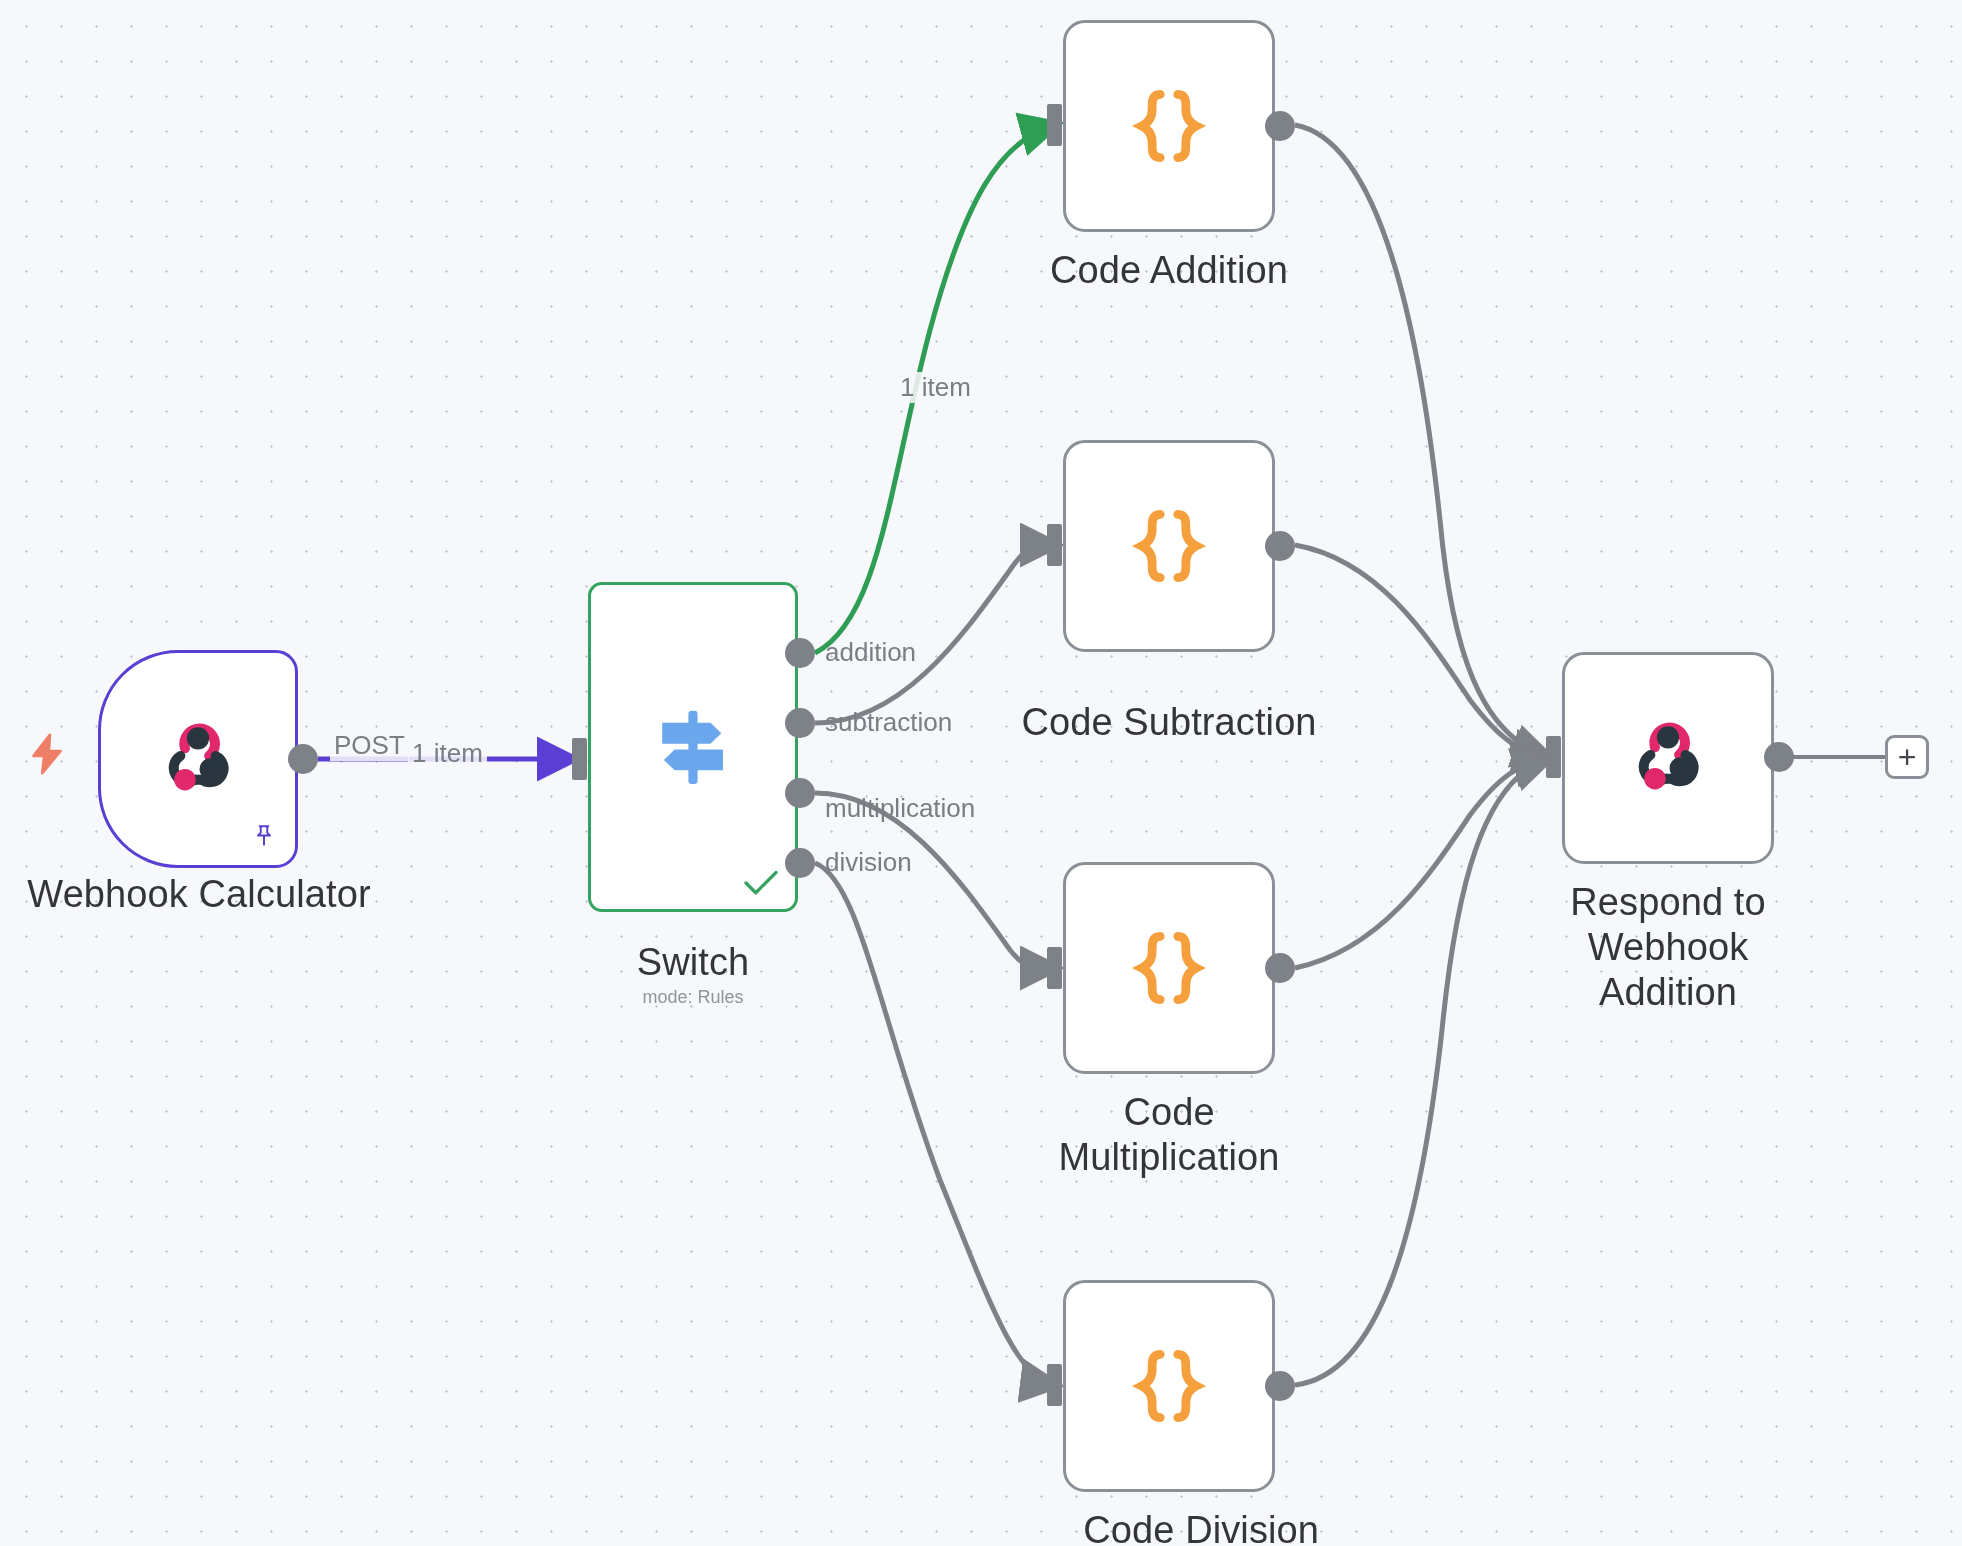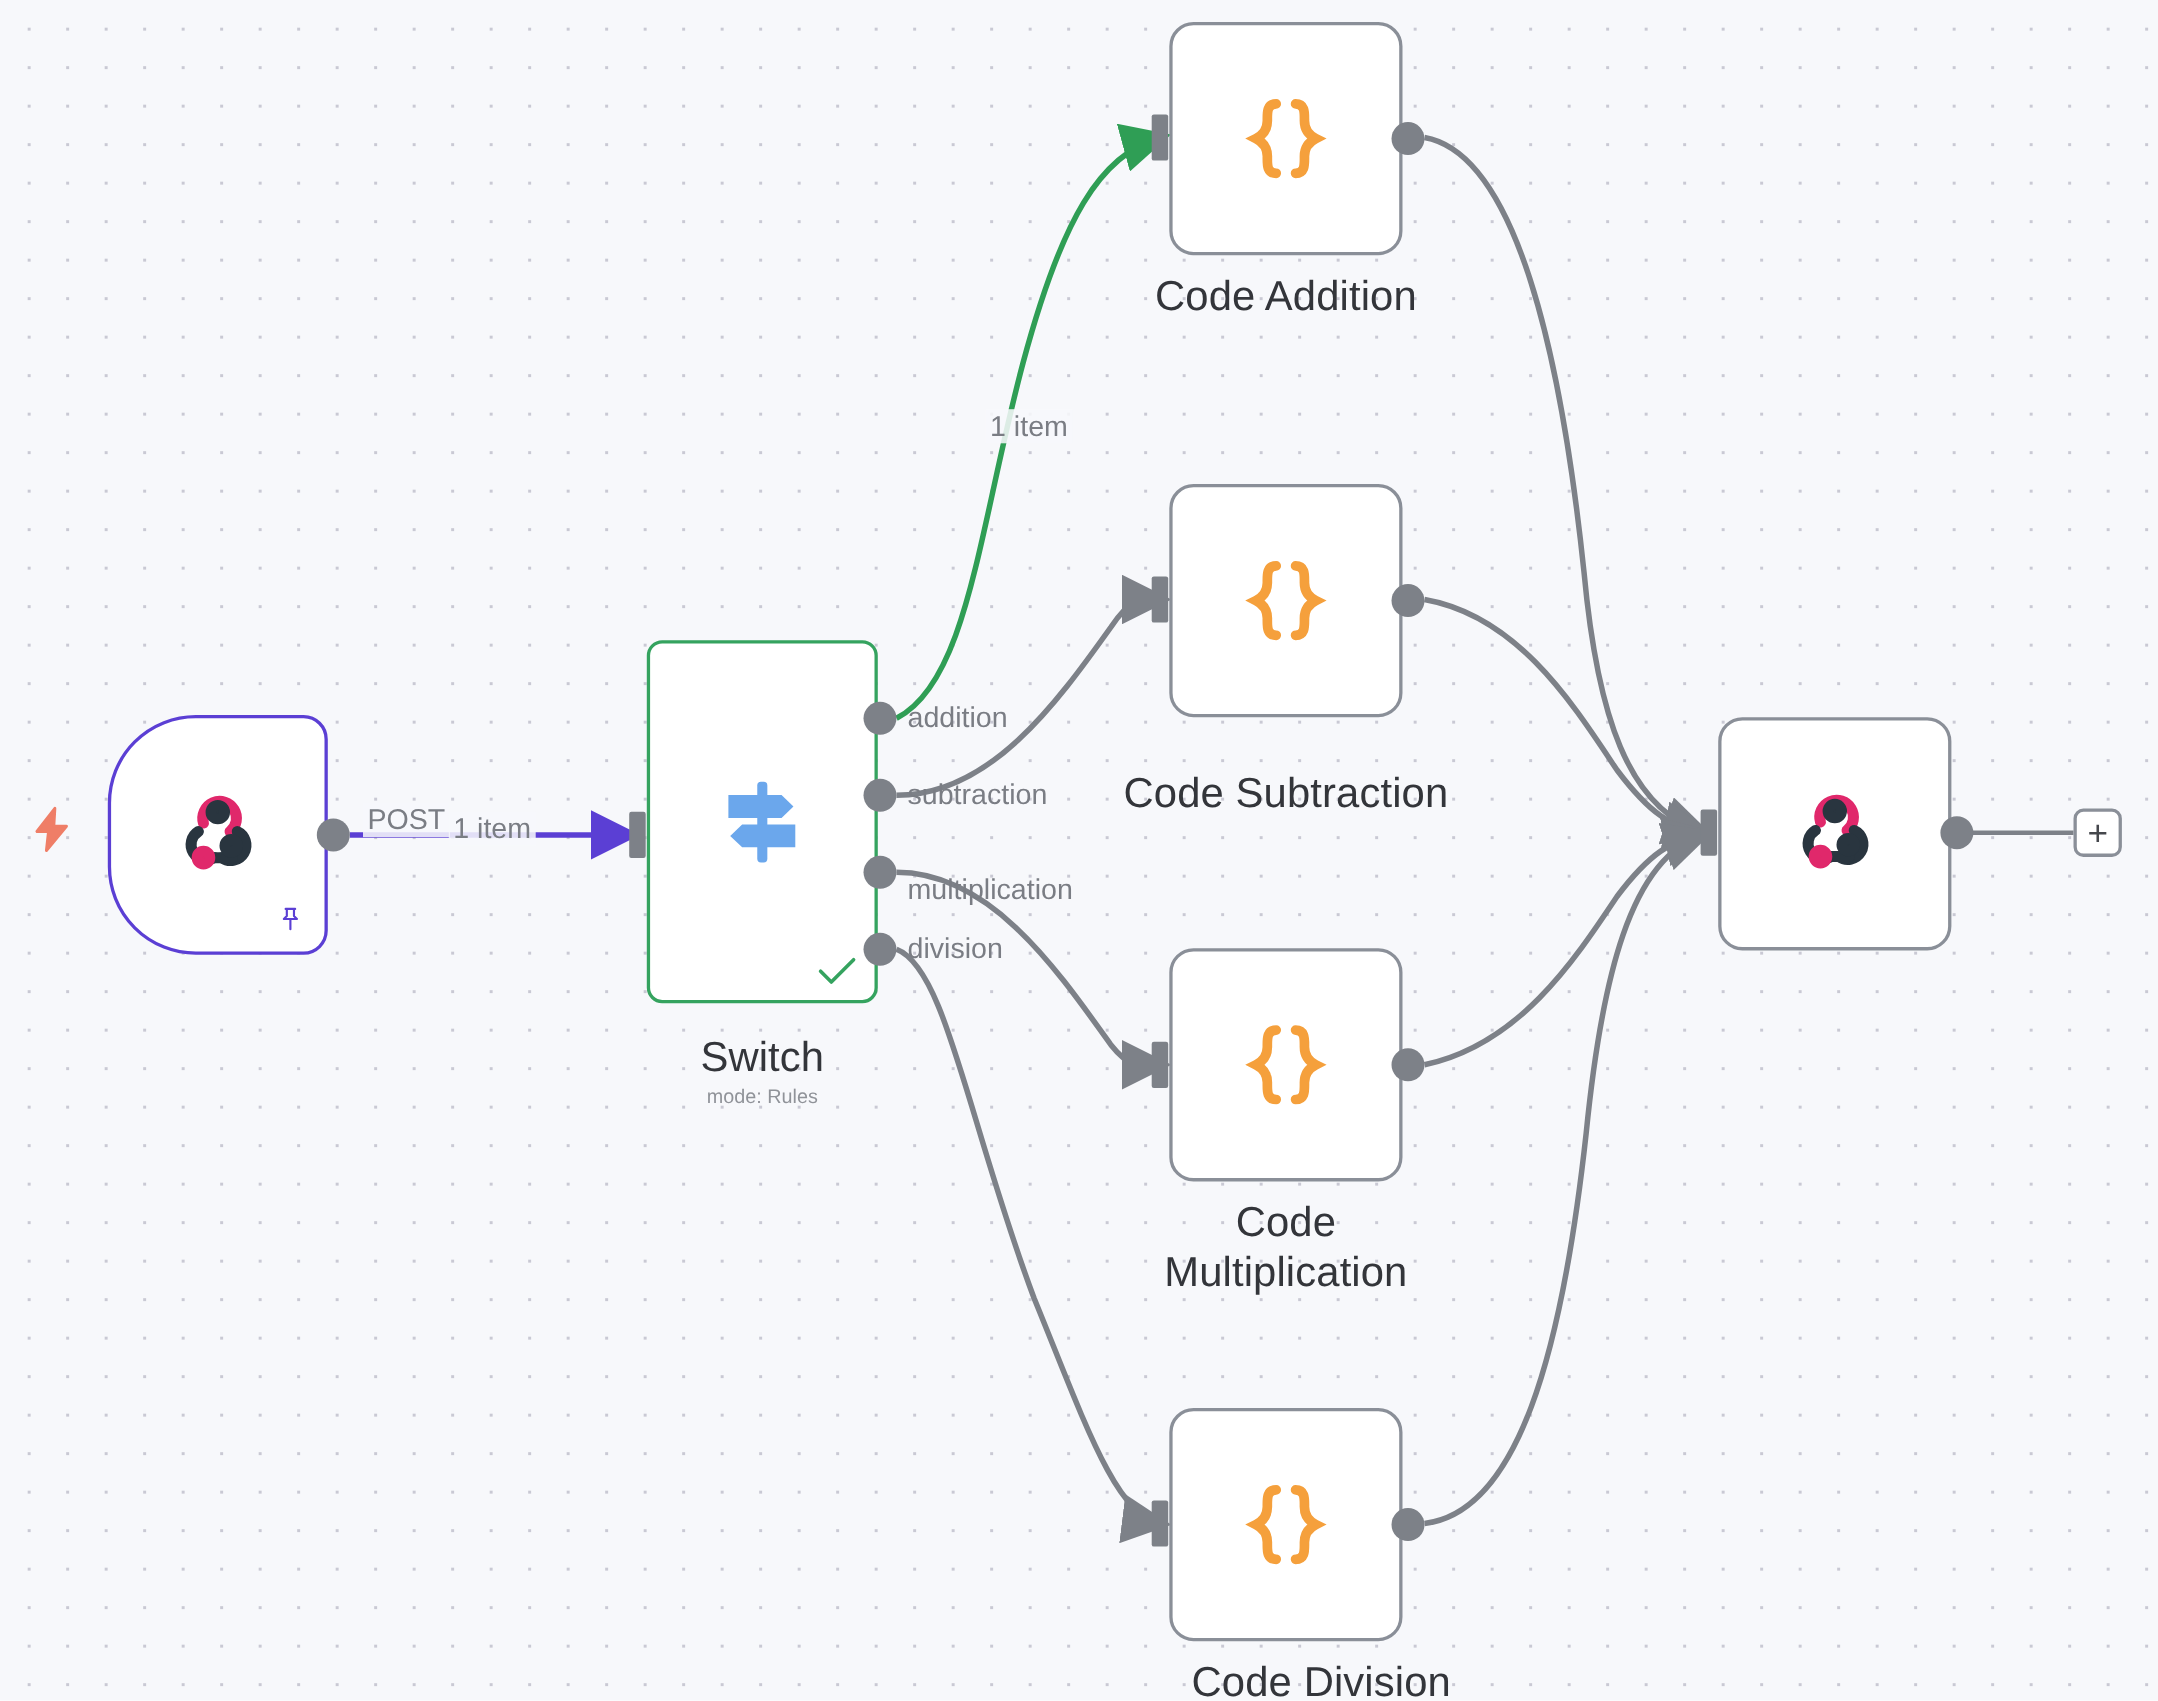--- a/index.html
+++ b/index.html
@@ -206,20 +206,21 @@
         </g>
       </svg>
     </span>
     <span class="pin-icon" style="right:18px; bottom:14px;">
       <svg width="26" height="30" viewBox="0 0 24 24">
         <path d="M8 3 L16 3 M9 3 L9 9 L6.5 11.5 L17.5 11.5 L15 9 L15 3 M12 11.5 L12 20" fill="none" stroke="#5b3fd4" stroke-width="1.8" stroke-linecap="round" stroke-linejoin="round"></path>
       </svg>
     </span>
   </div>
   <div class="port-out" style="left:288px; top:744px;"></div>
+  <div class="node-title" style="left:0px; top:872px; width:398px;">Webhook Calculator</div>
 
   <div class="edge-label" style="left:330px; top:730px;">POST</div>
   <div class="edge-label" style="left:408px; top:738px;">1 item</div>
 
   <div class="node switch-node" style="left:588px; top:582px; width:210px; height:330px;">
     <span class="icon-wrap">
       <svg width="100" height="100" viewBox="0 0 24 24">
         <g fill="#6ba7ec">
           <rect x="10.9" y="3.3" width="2.2" height="17.6" rx="0.8"></rect>
           <path d="M4.6 6.2 L16.2 6.2 L18.8 8.7 L16.2 11.2 L4.6 11.2 Z"></path>
@@ -310,16 +311,18 @@
           <path d="M16.6 11.2 A3.6 3.6 0 1 1 13 17.4" stroke="#29353f"></path>
           <path d="M8.6 17.4 L15.4 17.4" stroke="#29353f"></path>
           <circle cx="8.6" cy="17.4" r="1.5" fill="#e0286b" stroke="#e0286b"></circle>
           <circle cx="15.2" cy="14.6" r="1.5" fill="#29353f" stroke="#29353f"></circle>
         </g>
       </svg>
     </span>
   </div>
   <div class="port-in" style="left:1546px; top:736px;"></div>
   <div class="port-out" style="left:1764px; top:742px;"></div>
+  <div class="node-title" style="left:1488px; top:880px; width:360px;">Respond to Webhook
+Addition</div>
 
   <div class="plus-box" style="left:1885px; top:735px;">+</div>
 
 </div>
 
 </body></html>

